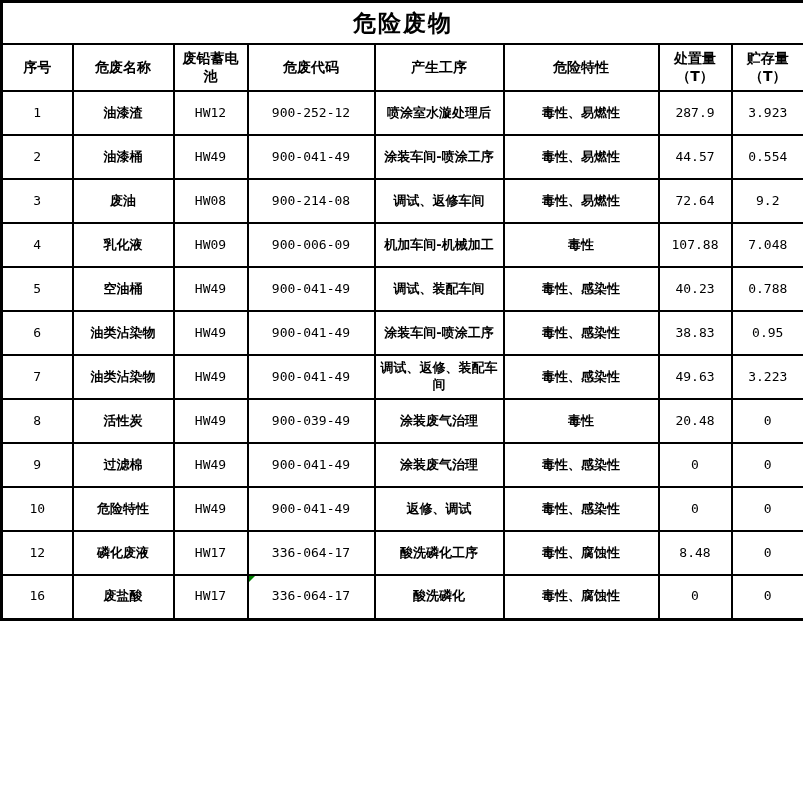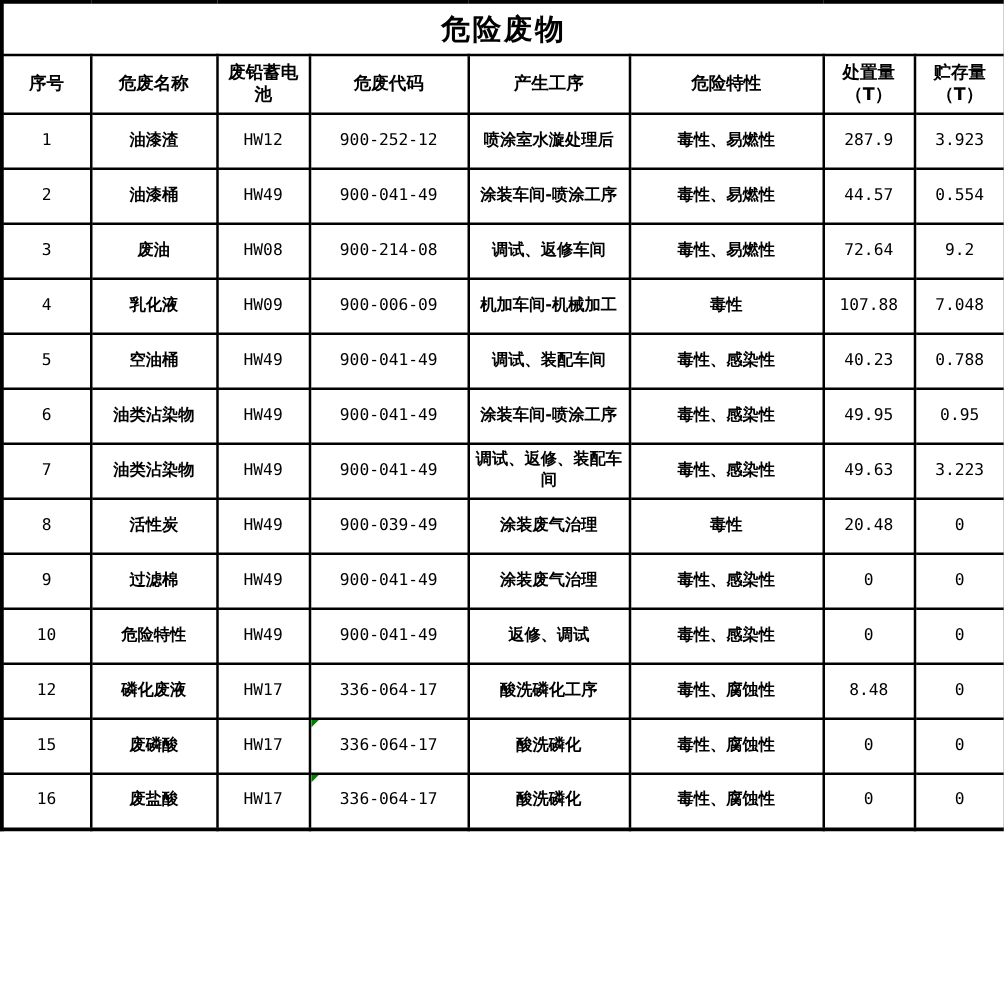--- a/index.html
+++ b/index.html
@@ -107,21 +107,21 @@
         <td class="num"><span>40.23</span></td>
         <td class="num"><span>0.788</span></td>
       </tr>
       <tr>
         <td class="num"><span>6</span></td>
         <td class="cn"><span>油类沾染物</span></td>
         <td class="num"><span>HW49</span></td>
         <td class="num"><span>900-041-49</span></td>
         <td class="cn"><span>涂装车间-喷涂工序</span></td>
         <td class="cn"><span>毒性、感染性</span></td>
-        <td class="num"><span>49.95</span></td>
+        <td class="num"><span>38.83</span></td>
         <td class="num"><span>0.95</span></td>
       </tr>
       <tr>
         <td class="num"><span>7</span></td>
         <td class="cn"><span>油类沾染物</span></td>
         <td class="num"><span>HW49</span></td>
         <td class="num"><span>900-041-49</span></td>
         <td class="cn"><span>调试、返修、装配车间</span></td>
         <td class="cn"><span>毒性、感染性</span></td>
         <td class="num"><span>49.63</span></td>
@@ -161,30 +161,20 @@
         <td class="num"><span>12</span></td>
         <td class="cn"><span>磷化废液</span></td>
         <td class="num"><span>HW17</span></td>
         <td class="num"><span>336-064-17</span></td>
         <td class="cn"><span>酸洗磷化工序</span></td>
         <td class="cn"><span>毒性、腐蚀性</span></td>
         <td class="num"><span>8.48</span></td>
         <td class="num"><span>0</span></td>
       </tr>
       <tr>
-        <td class="num"><span>15</span></td>
-        <td class="cn"><span>废磷酸</span></td>
-        <td class="num"><span>HW17</span></td>
-        <td class="num marker-cell"><span class="error-triangle"></span><span>336-064-17</span></td>
-        <td class="cn"><span>酸洗磷化</span></td>
-        <td class="cn"><span>毒性、腐蚀性</span></td>
-        <td class="num"><span>0</span></td>
-        <td class="num"><span>0</span></td>
-      </tr>
-      <tr>
         <td class="num"><span>16</span></td>
         <td class="cn"><span>废盐酸</span></td>
         <td class="num"><span>HW17</span></td>
         <td class="num marker-cell"><span class="error-triangle"></span><span>336-064-17</span></td>
         <td class="cn"><span>酸洗磷化</span></td>
         <td class="cn"><span>毒性、腐蚀性</span></td>
         <td class="num"><span>0</span></td>
         <td class="num"><span>0</span></td>
       </tr>
     </tbody>

